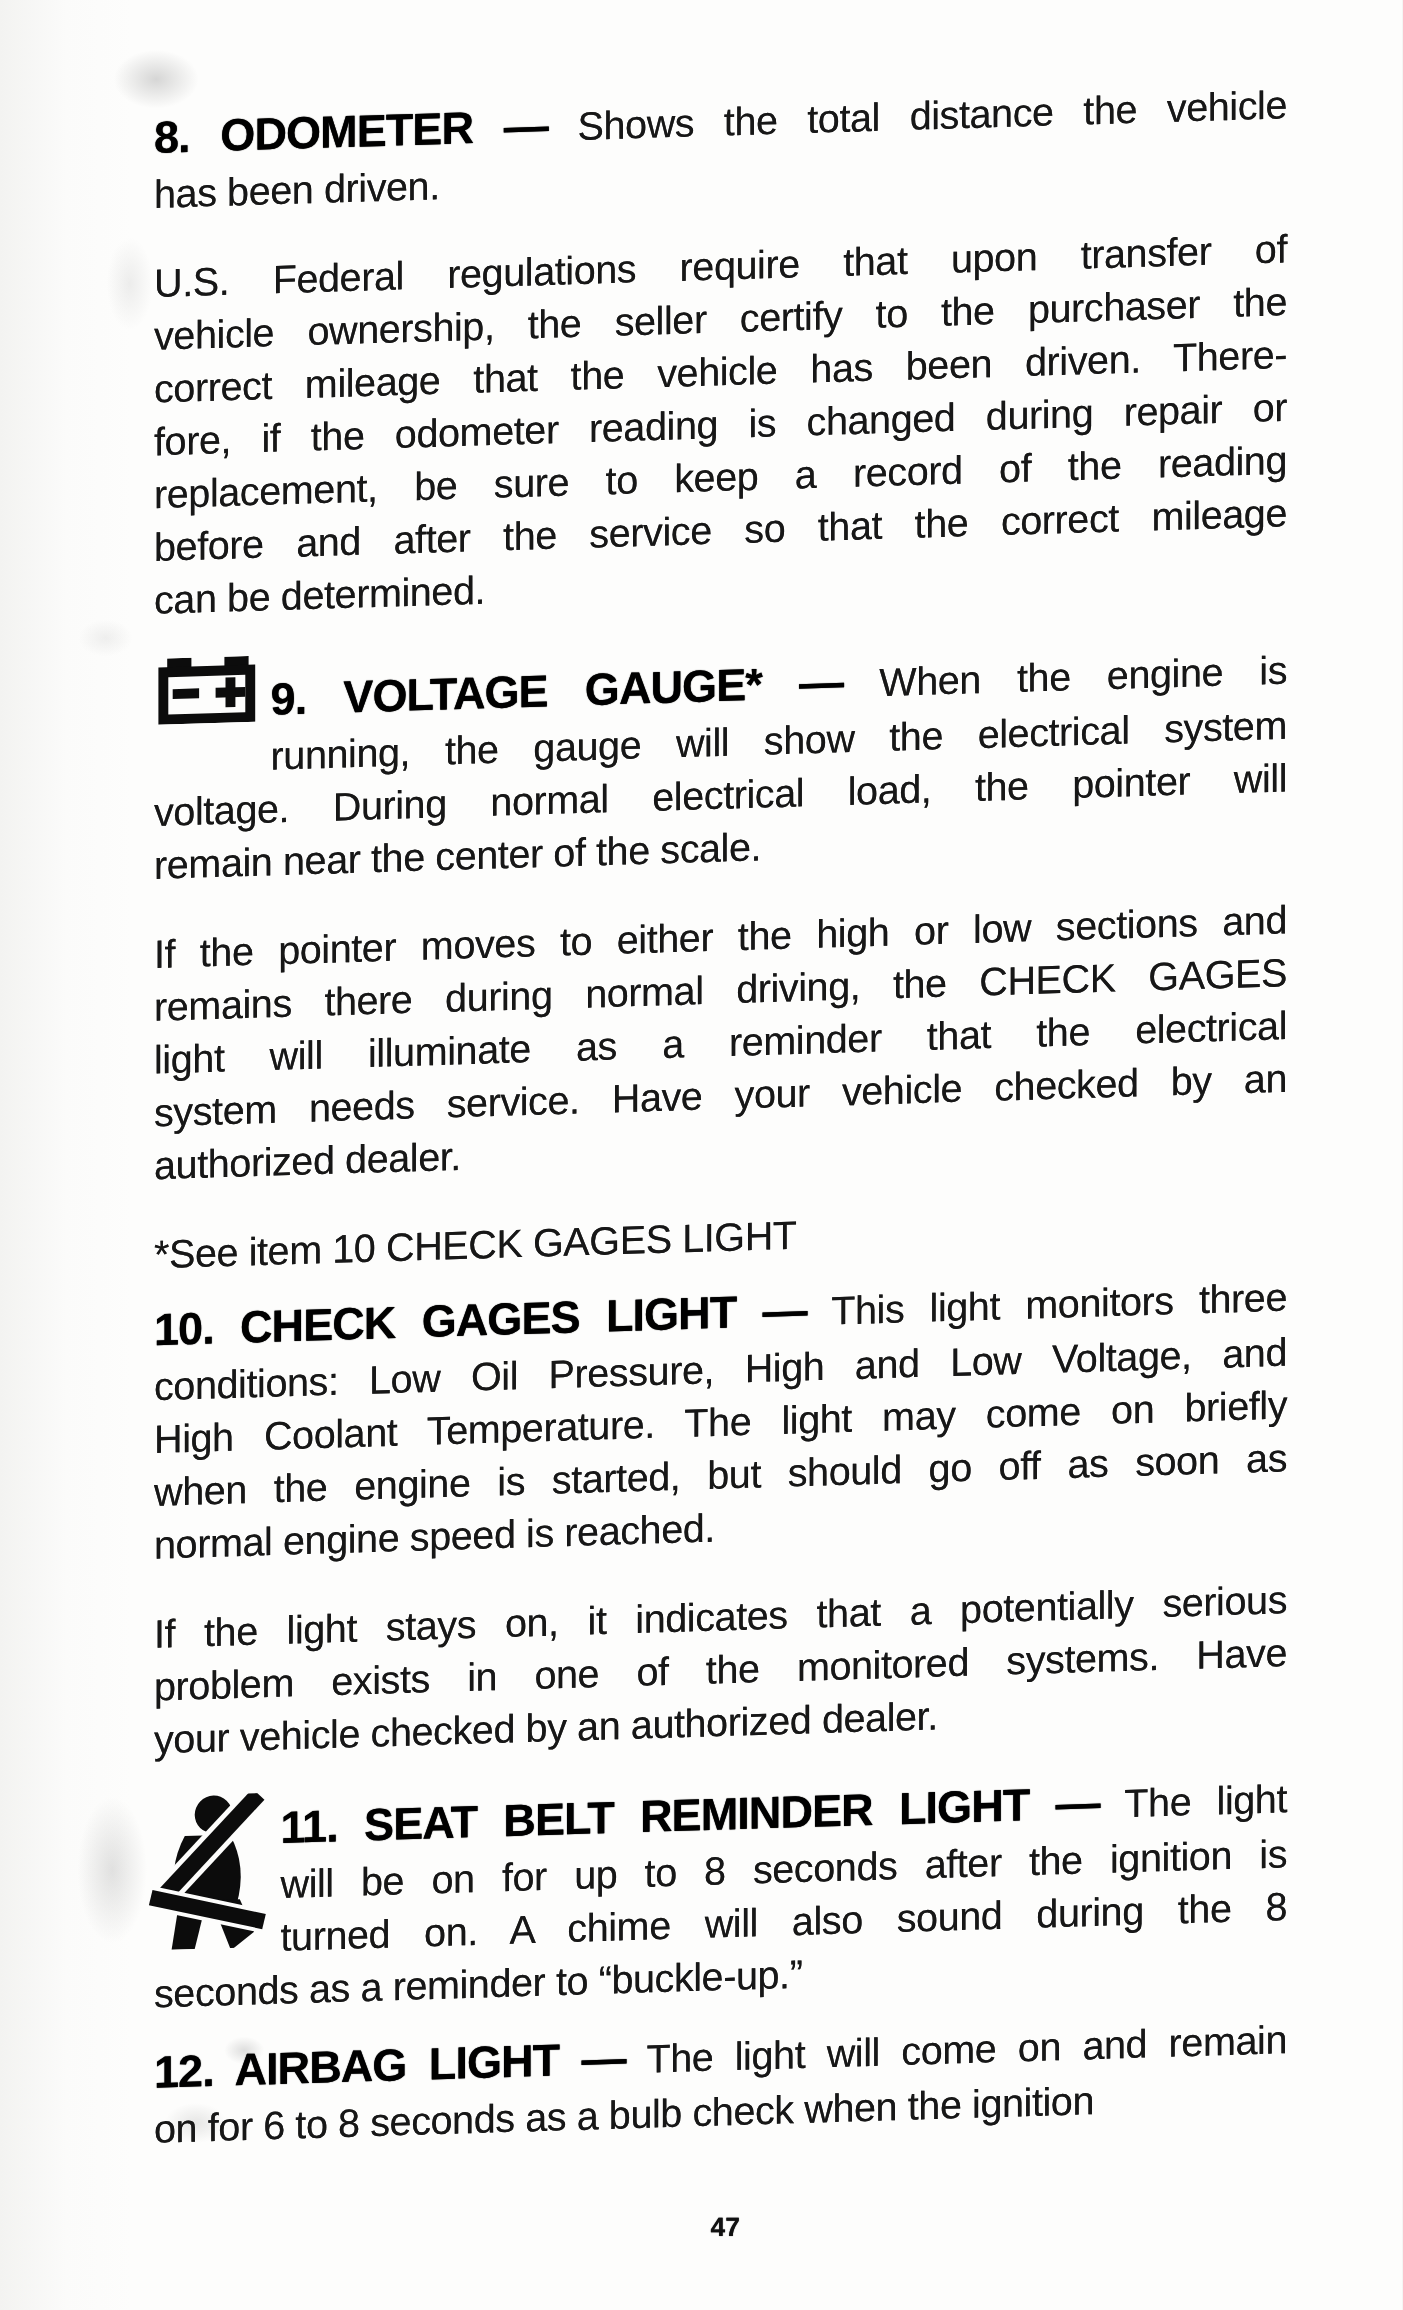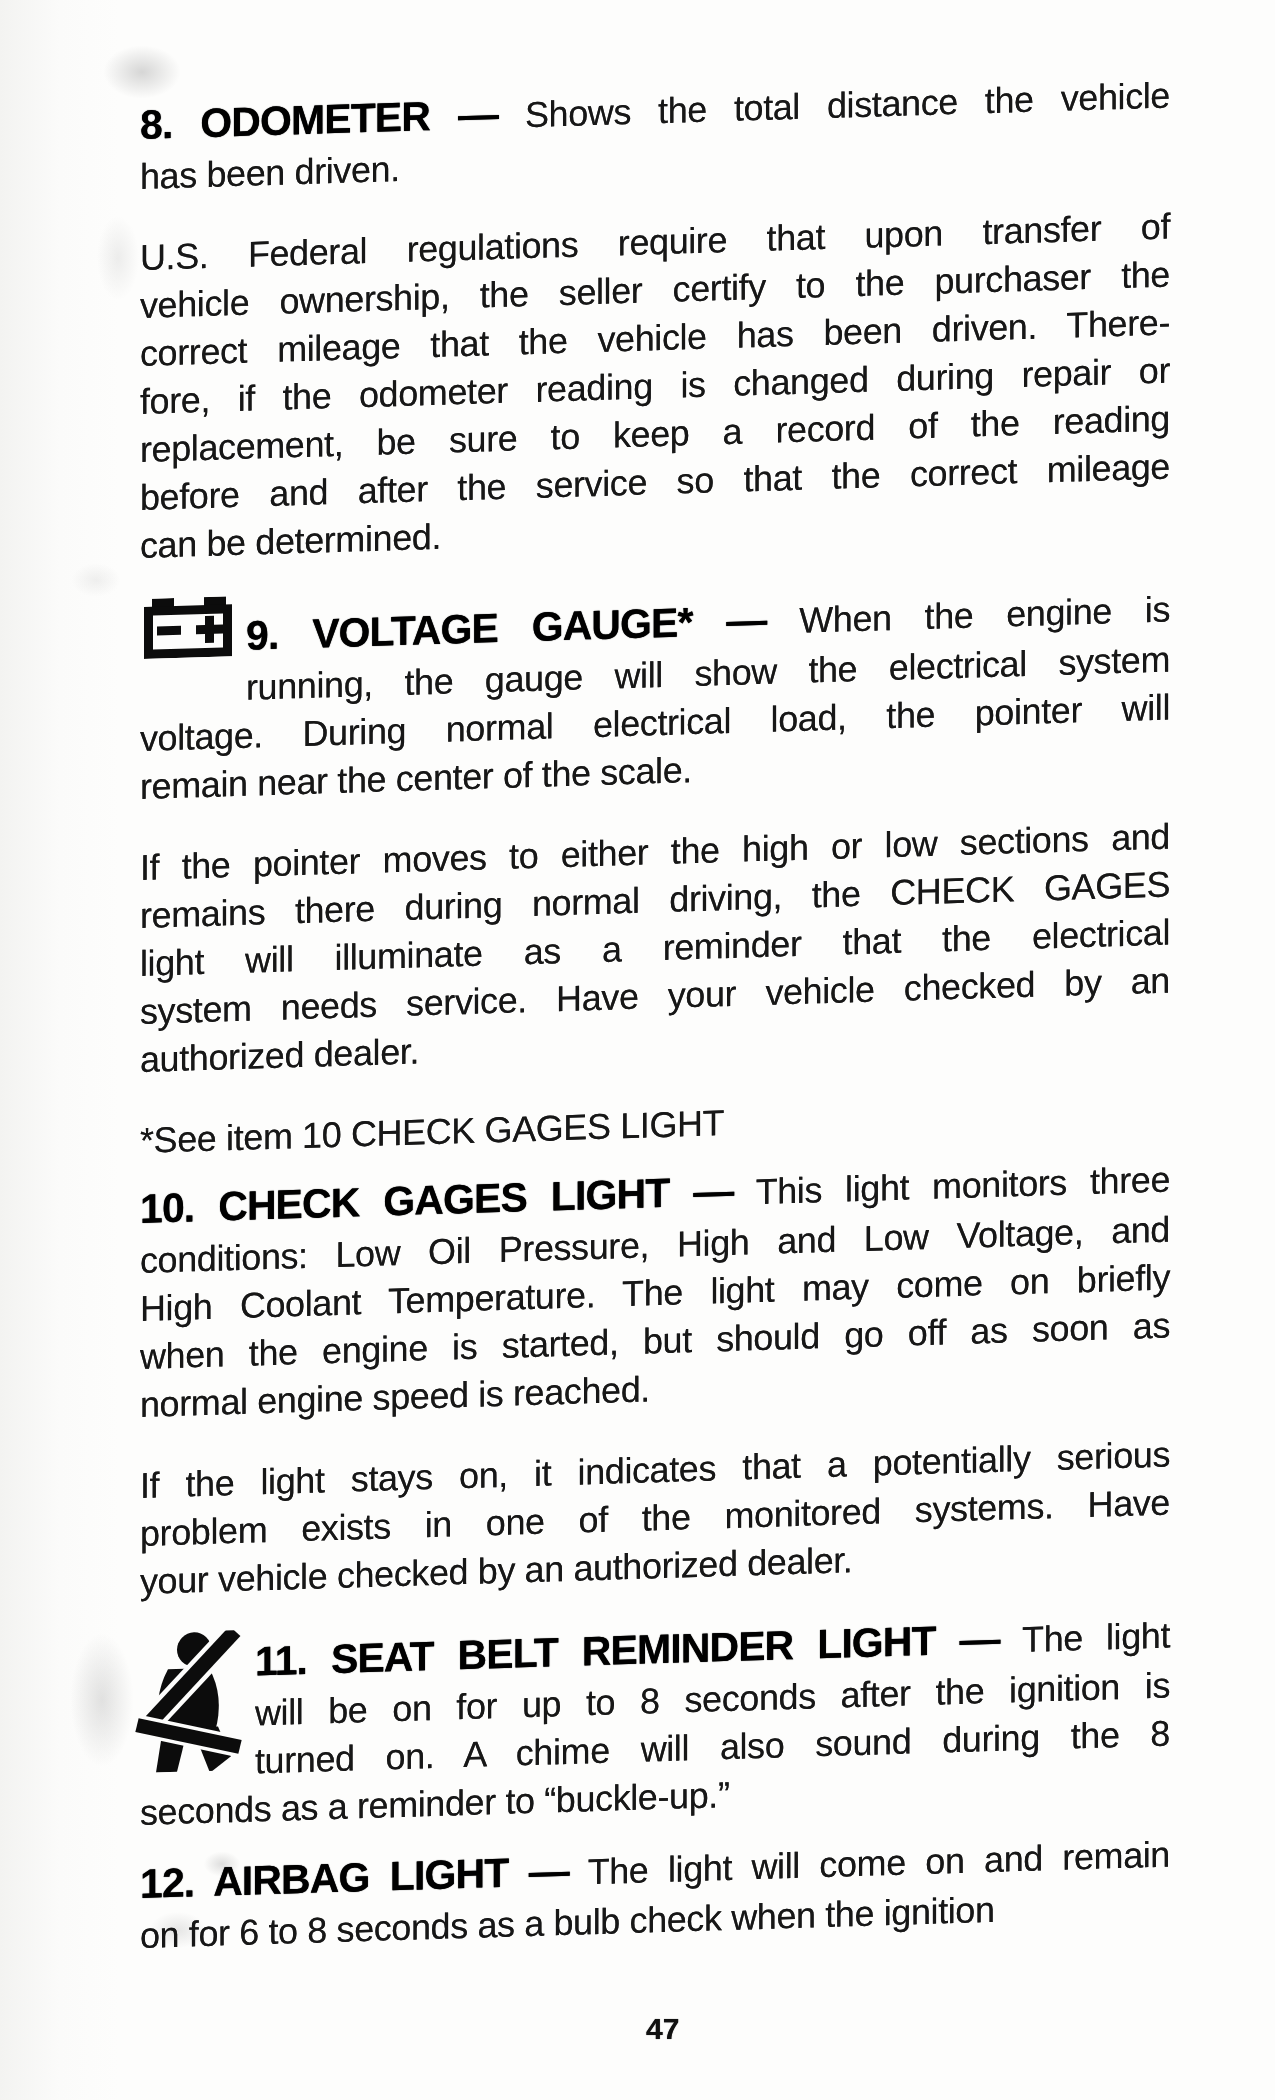--- a/index.html
+++ b/index.html
@@ -43,21 +43,21 @@
   #s12 { margin-top:21px; }
   .icon-float { float:left; }
   .icon-float svg { display:block; }
   .battery { width:106px; height:100px; }
   .battery svg { margin:-14px 0 0 2px; }
   .belt { width:115px; height:148px; }
   .belt svg { margin:-6px 0 0 -6px; }
   .pagenum {
     position:absolute; left:646px; top:2012px;
     font-family:"Liberation Sans","DejaVu Sans",sans-serif;
-    font-size:30px; font-weight:700; color:#111;
+    font-size:24px; font-weight:700; color:#111;
     text-shadow:0 0 0.8px #111;
   }
 </style>
 </head>
 <body>
 
 <div class="page">
   <div class="content">
 
     <section id="s8">

